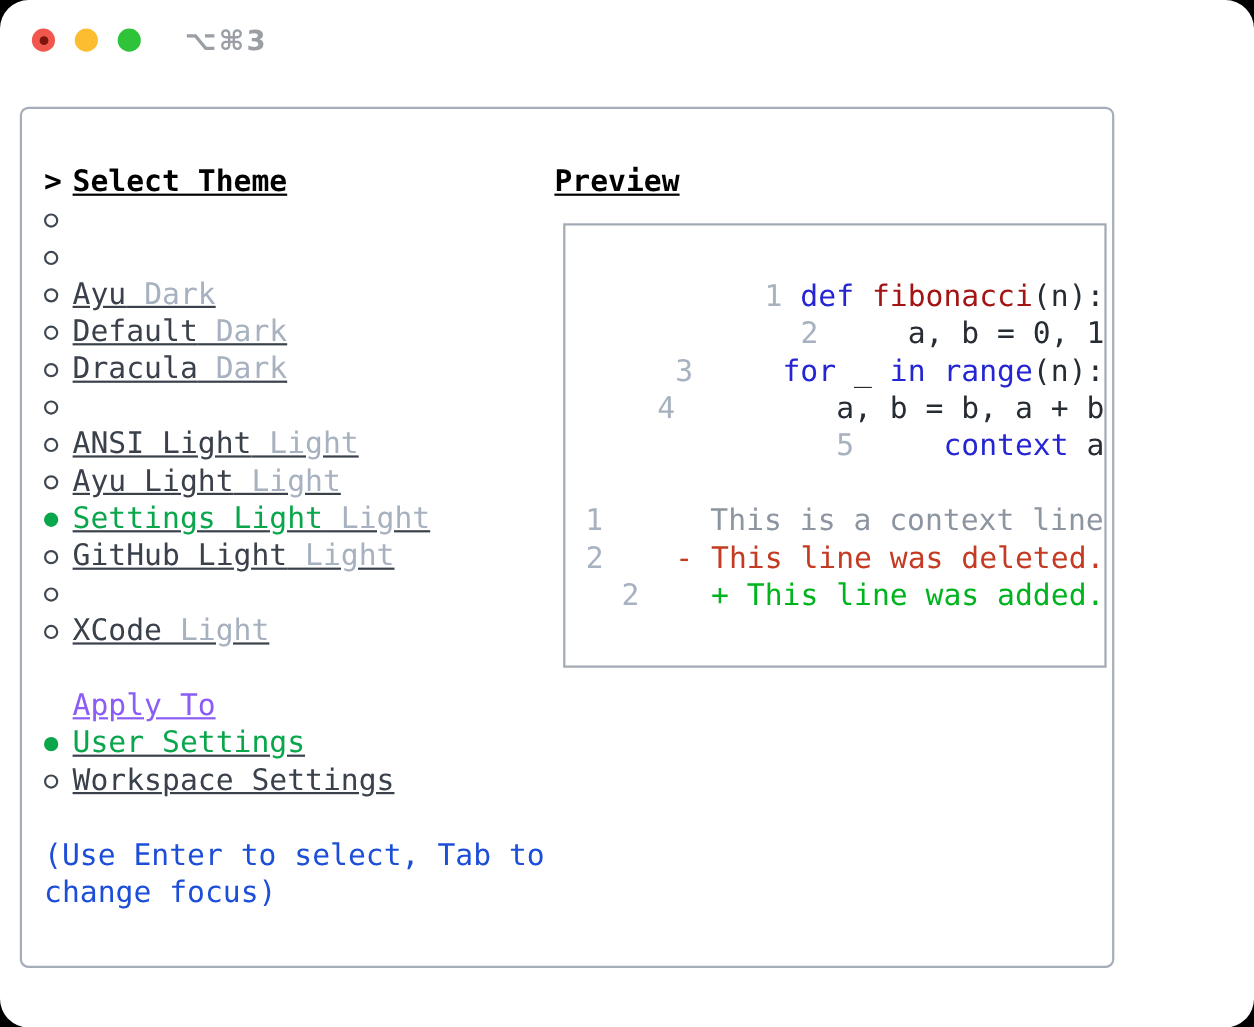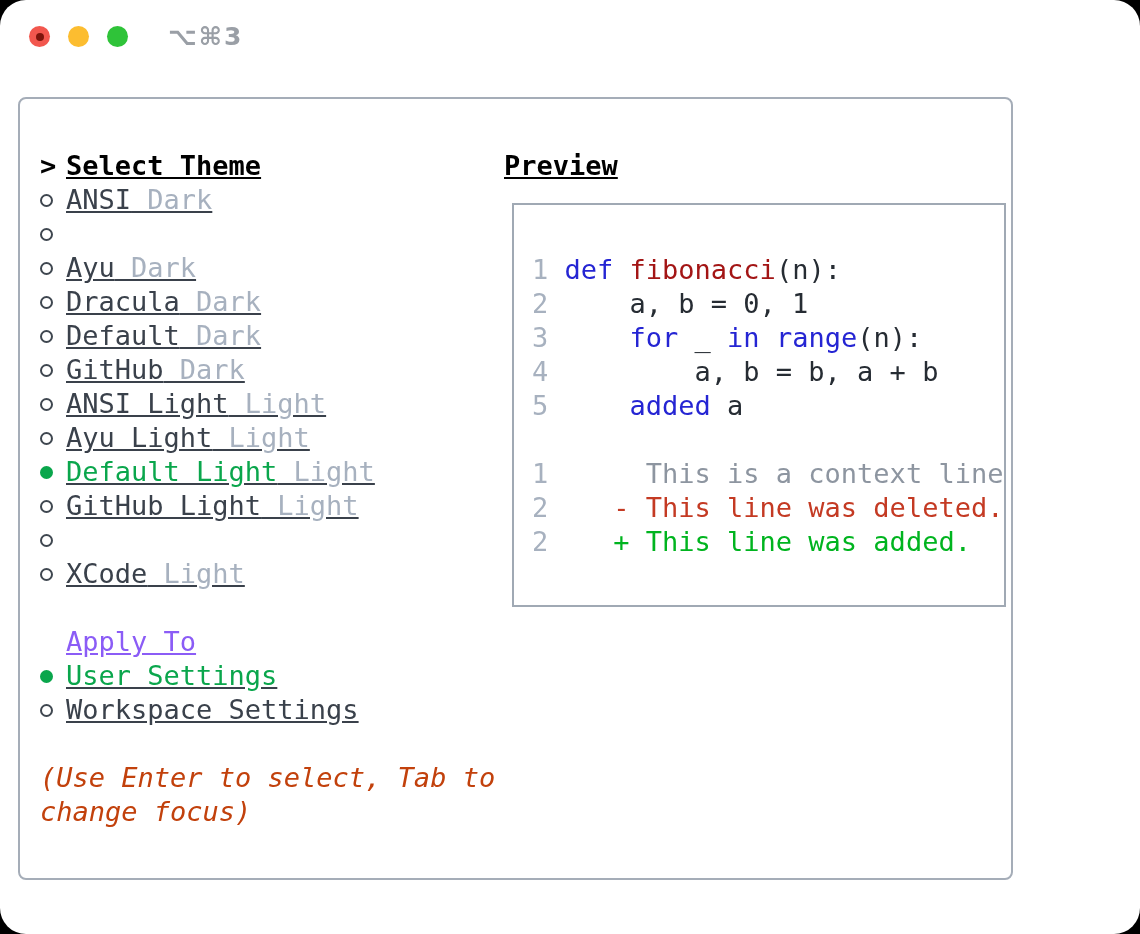--- a/index.html
+++ b/index.html
@@ -36,24 +36,24 @@
   .row.blank{height:34px;}
   .icon-col{width:26px;display:flex;align-items:center;flex:none;}
   .prompt{font-weight:bold;color:#000;}
   .radio{width:13px;height:13px;border:2px solid #3f4750;border-radius:50%;}
   .radio.on{background:var(--ui-green);border-color:var(--ui-green);}
   .label{color:#3a414b;text-decoration:underline;}
   .bold-black{color:#000;font-weight:bold;}
   .black-label{color:#8b5cf6;}
   .t-variant{color:#a7b1bf;}
   .row.selected .t-name{color:var(--ui-green);}
-  .hint{color:#c2410c;height:34px;line-height:34px;white-space:pre;font-style:italic;}
+  .hint{color:#1d4ed8;height:34px;line-height:34px;white-space:pre;}
 
   
-  .right-col{position:absolute;left:484px;top:50px;}
+  .right-col{position:absolute;left:484px;top:50px;text-align:right;}
   .preview-box{margin-left:8px;margin-top:20px;width:494px;height:404px;
                border:2px solid #a0a9b4;padding:48px 0 0 18px;overflow:hidden;background:#fff;}
   .pline{white-space:pre;height:34px;line-height:34px;color:#262c33;}
   .ln{color:#a7b1bf;}
   .tk-kw{color:var(--kw-blue);}
   .tk-fn{color:var(--fn-red);}
   .tk-ctx{color:#8d95a0;}
   .tk-del{color:var(--del-red);}
   .tk-add{color:var(--add-green);}
 </style>
@@ -77,76 +77,74 @@
       <div class="row">
         <span class="icon-col prompt">&gt;</span>
         <span class="label bold-black">Select Theme</span>
       </div>
 
       <div id="theme-list">
   <div class="row">
     <span class="icon-col">
       <span class="radio"></span>
     </span>
-    <span class="label"><span class="t-name">ANSI</span><span class="t-variant"> Dark</span></span>
   </div>
 
   <div class="row">
     <span class="icon-col">
       <span class="radio"></span>
     </span>
   </div>
 
   <div class="row">
     <span class="icon-col">
       <span class="radio"></span>
     </span>
     <span class="label"><span class="t-name">Ayu</span><span class="t-variant"> Dark</span></span>
   </div>
 
   <div class="row">
     <span class="icon-col">
       <span class="radio"></span>
     </span>
+    <span class="label"><span class="t-name">Default</span><span class="t-variant"> Dark</span></span>
+  </div>
+
+  <div class="row">
+    <span class="icon-col">
+      <span class="radio"></span>
+    </span>
     <span class="label"><span class="t-name">Dracula</span><span class="t-variant"> Dark</span></span>
   </div>
 
   <div class="row">
     <span class="icon-col">
       <span class="radio"></span>
     </span>
-    <span class="label"><span class="t-name">Default</span><span class="t-variant"> Dark</span></span>
-  </div>
-
-  <div class="row">
-    <span class="icon-col">
-      <span class="radio"></span>
-    </span>
-    <span class="label"><span class="t-name">GitHub</span><span class="t-variant"> Dark</span></span>
   </div>
 
   <div class="row">
     <span class="icon-col">
       <span class="radio"></span>
     </span>
     <span class="label"><span class="t-name">ANSI Light</span><span class="t-variant"> Light</span></span>
   </div>
 
   <div class="row">
     <span class="icon-col">
       <span class="radio"></span>
     </span>
     <span class="label"><span class="t-name">Ayu Light</span><span class="t-variant"> Light</span></span>
   </div>
 
   <div class="row selected">
     <span class="icon-col">
       <span class="radio on"></span>
     </span>
-    <span class="label"><span class="t-name">Default Light</span><span class="t-variant"> Light</span></span>
+    <span class="label"><span class="t-name">Settings Light</span><span class="t-variant"> Light</span></span>
   </div>
 
   <div class="row">
     <span class="icon-col">
       <span class="radio"></span>
     </span>
     <span class="label"><span class="t-name">GitHub Light</span><span class="t-variant"> Light</span></span>
   </div>
 
   <div class="row">
@@ -201,21 +199,21 @@
       <div class="preview-box">
         <div id="code-area">
   <div class="pline"><span class="ln">1 </span><span class="pcode"><span class="tk-kw">def</span><span> </span><span class="tk-fn">fibonacci</span><span>(n):</span></span></div>
 
   <div class="pline"><span class="ln">2 </span><span class="pcode"><span>    a, b = 0, 1</span></span></div>
 
   <div class="pline"><span class="ln">3 </span><span class="pcode"><span>    </span><span class="tk-kw">for</span><span> _ </span><span class="tk-kw">in</span><span> </span><span class="tk-kw">range</span><span>(n):</span></span></div>
 
   <div class="pline"><span class="ln">4 </span><span class="pcode"><span>        a, b = b, a + b</span></span></div>
 
-  <div class="pline"><span class="ln">5 </span><span class="pcode"><span>    </span><span class="tk-kw">added</span><span> a</span></span></div>
+  <div class="pline"><span class="ln">5 </span><span class="pcode"><span>    </span><span class="tk-kw">context</span><span> a</span></span></div>
 
   <div class="pline"><span class="ln"></span><span class="pcode"></span></div>
 
   <div class="pline"><span class="ln">1 </span><span class="pcode"><span class="tk-ctx">     This is a context line.</span></span></div>
 
   <div class="pline"><span class="ln">2 </span><span class="pcode"><span class="tk-del">   - This line was deleted.</span></span></div>
 
   <div class="pline"><span class="ln">2 </span><span class="pcode"><span class="tk-add">   + This line was added.</span></span></div>
 </div>
       </div>

